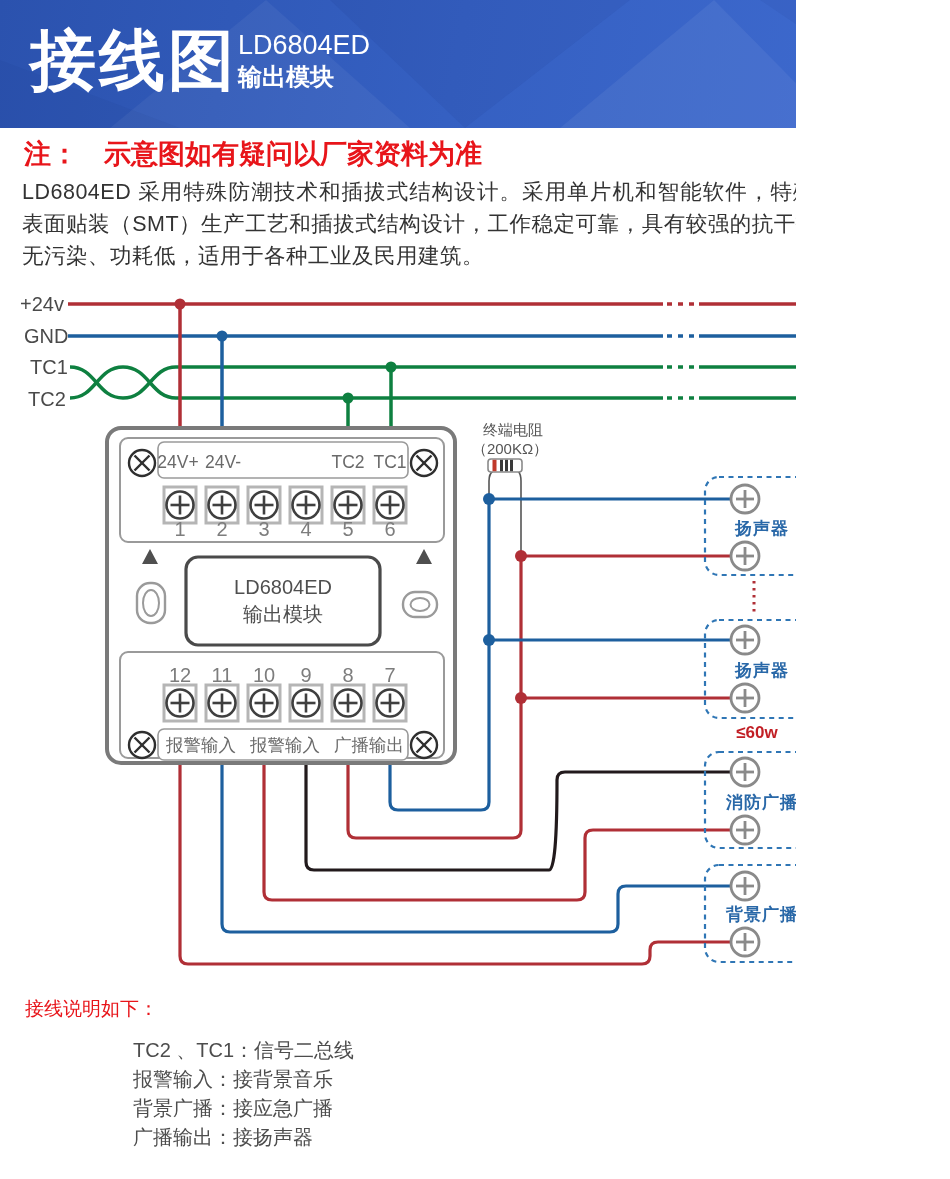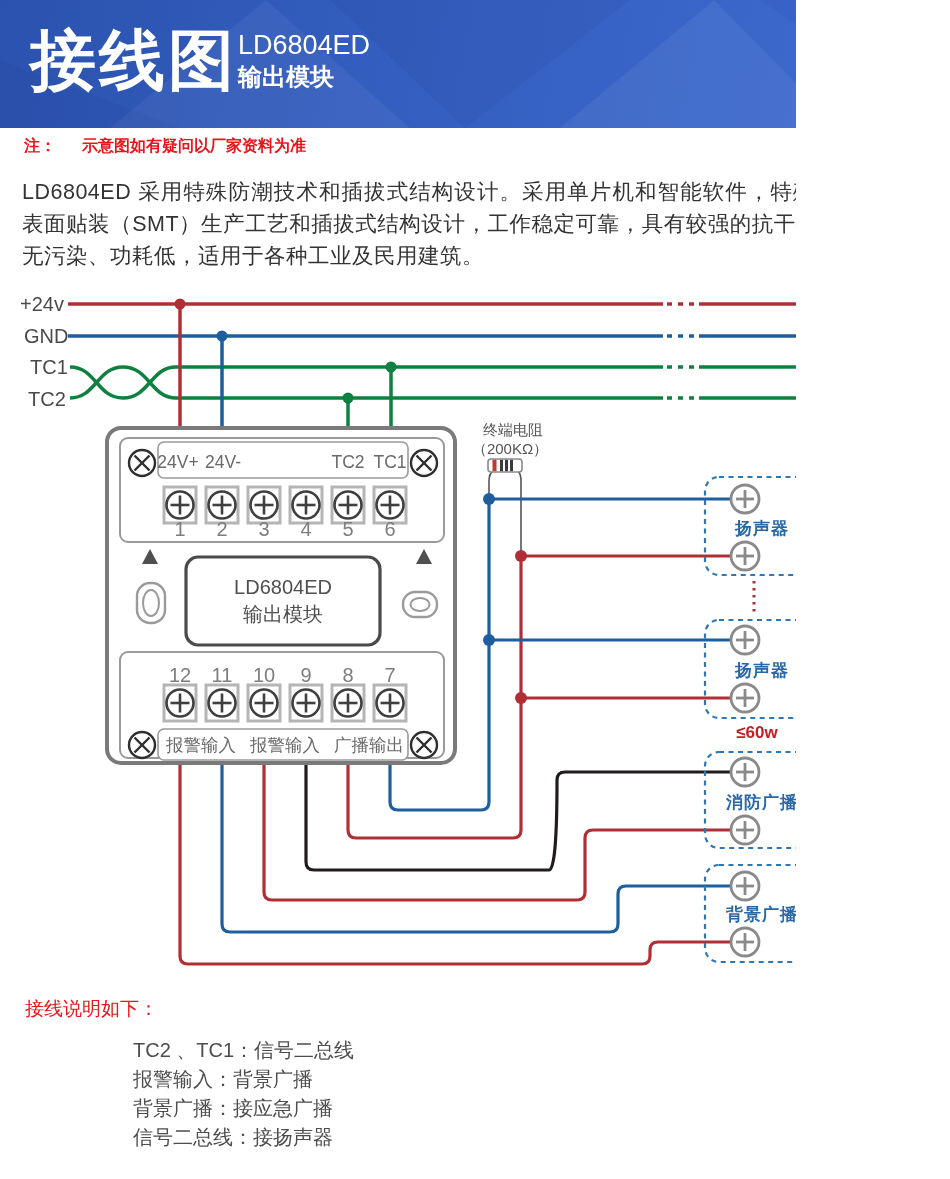--- a/index.html
+++ b/index.html
@@ -19,21 +19,21 @@
       clip-path:polygon(0 0,100% 0,100% 100%);}
   .f5{left:860px;top:0;width:90px;height:48px;background:rgba(255,255,255,.38);
       clip-path:polygon(18% 0,100% 0,100% 100%);}
   .f6{left:0;top:60px;width:180px;height:68px;background:rgba(10,30,100,.05);
       clip-path:polygon(0 0,100% 100%,0 100%);}
   .banner-title{position:absolute;left:30px;top:16px;font-size:66px;font-weight:bold;color:#fff;letter-spacing:3px;}
   .banner-sub{position:absolute;left:238px;top:30px;color:#fff;line-height:31px;}
   .banner-model{font-size:27px;font-weight:normal;}
   .banner-type{font-size:24px;font-weight:bold;}
   
-  .note{position:absolute;left:24px;top:136px;font-size:16px;font-weight:bold;color:#e8151a;}
+  .note{position:absolute;left:24px;top:136px;font-size:27px;font-weight:bold;color:#e8151a;}
   .note .gap{display:inline-block;width:26px;}
   .desc{position:absolute;left:22px;top:176px;width:906px;font-size:21.5px;color:#333;
         line-height:32px;text-align:justify;letter-spacing:.5px;}
   
   .diagram{position:absolute;left:0;top:285px;width:950px;height:700px;}
   svg text{font-family:"Liberation Sans","DejaVu Sans",sans-serif;}
   .busR{stroke:#b02f36;stroke-width:3.5;fill:none;}
   .busB{stroke:#1d5f9e;stroke-width:3.5;fill:none;}
   .busG{stroke:#0e8040;stroke-width:3.5;fill:none;}
   .wR{stroke:#b02f36;stroke-width:3.2;fill:none;}
@@ -245,18 +245,18 @@
       <rect class="devbox" x="705" y="580" width="108" height="97" rx="14"></rect>
       <use href="#dev-term" x="745" y="601"></use>
       <use href="#dev-term" x="745" y="657"></use>
       <text class="devlbl" x="762" y="635">背景广播</text>
     </g>
   </svg>
 
   <div class="legend-title">接线说明如下：</div>
   <div class="legend-list">
     <div>TC2 、TC1：信号二总线</div>
-    <div>报警输入：背景广播</div>
+    <div>报警输入：接背景音乐</div>
     <div>背景广播：接应急广播</div>
-    <div>信号二总线：接扬声器</div>
+    <div>广播输出：接扬声器</div>
   </div>
 
 </div>
 
 </body></html>

